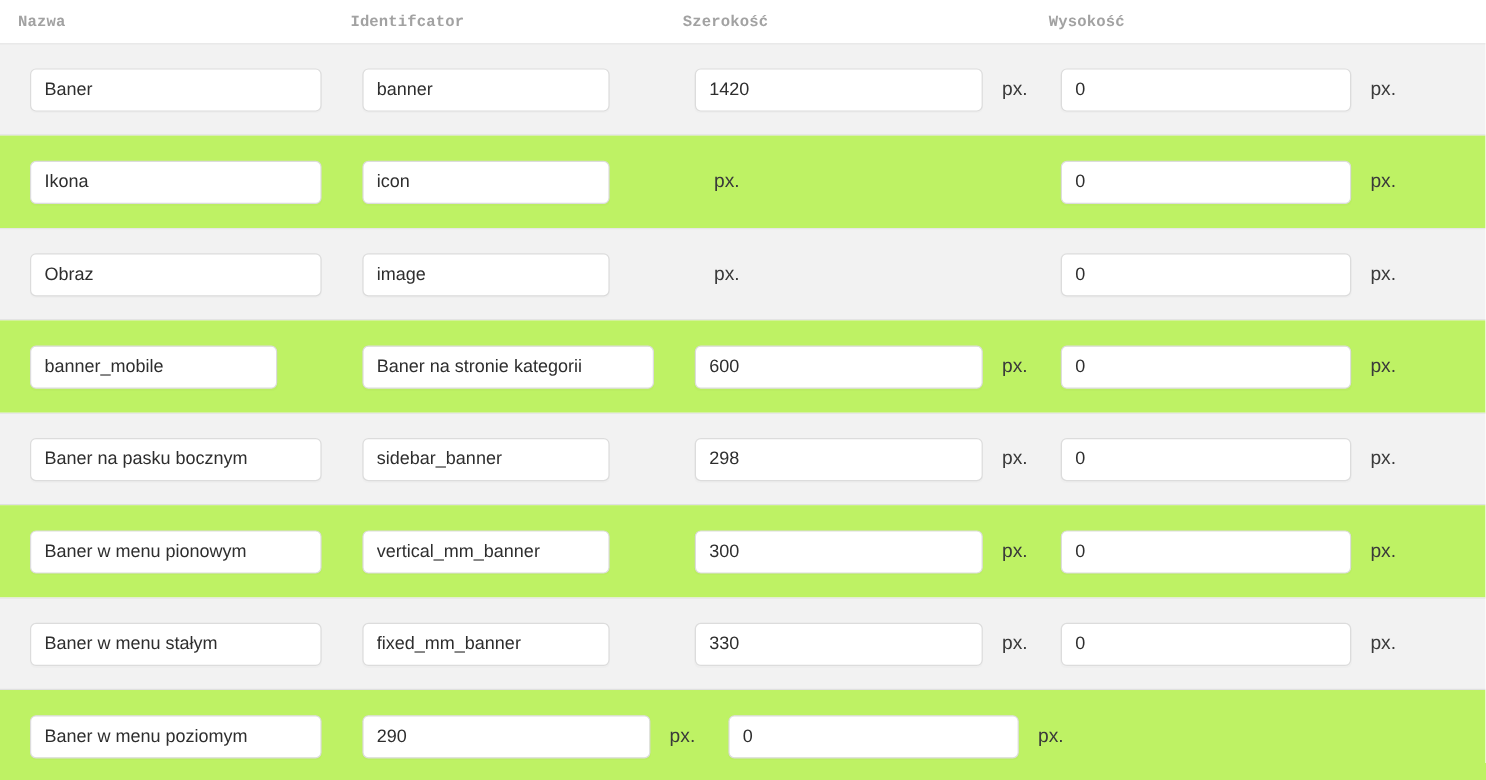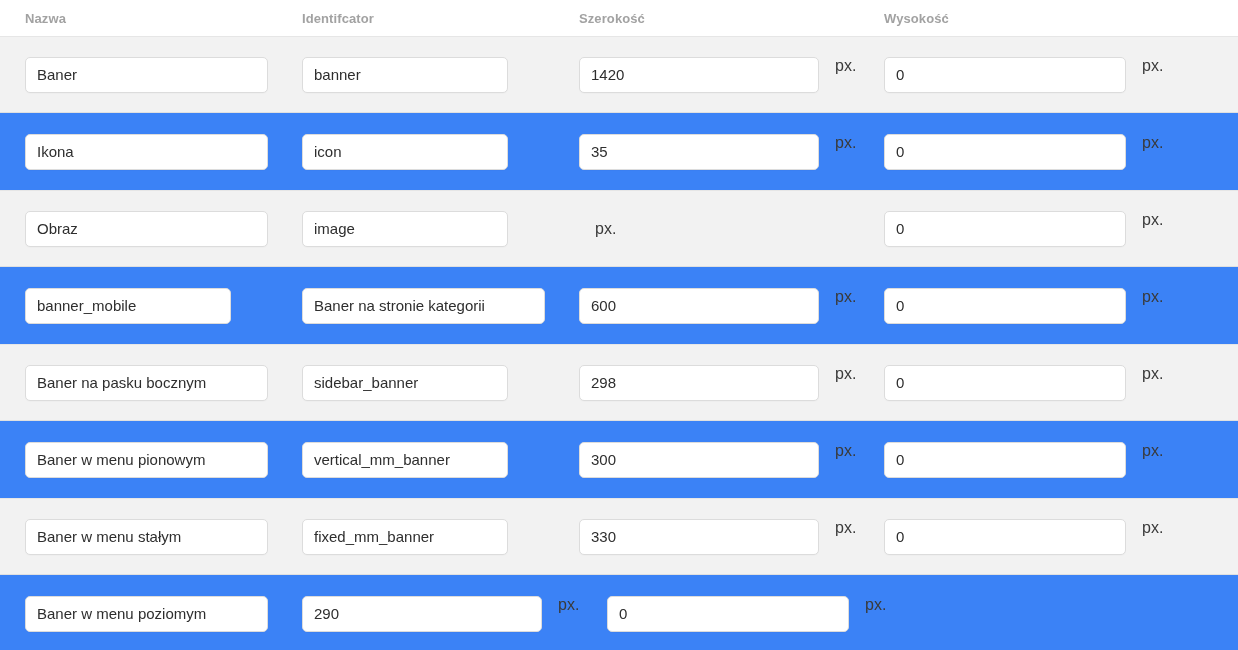--- a/index.html
+++ b/index.html
@@ -18,22 +18,23 @@
   .settings-table {
     width: 1238px;
     box-sizing: border-box;
   }
 
   
   .table-head {
     display: flex;
     align-items: center;
     height: 36px;
-    padding: 0 11px;
-    box-sizing: border-box;
+    padding: 0 1px;
+    box-sizing: border-box;
+    font-family: Liberation Mono, monospace;
   }
   .th {
     font-size: 13px;
     font-weight: 700;
     color: #a2a2a2;
     letter-spacing: 0.1px;
     white-space: nowrap;
     box-sizing: border-box;
   }
   .th-name   { width: 277px; padding-left: 14px; }
@@ -43,32 +44,33 @@
 
   
   .table-body { width: 1238px; }
 
   .row {
     display: flex;
     align-items: center;
     height: 77px;
     padding: 0 11px;
     box-sizing: border-box;
-    background: #3b82f6;
+    background: #bef264;
     border-top: 1px solid transparent;
     border-bottom: 1px solid transparent;
   }
   .row.striped {
     background: #f2f2f2;
     border-top: 1px solid #e6e6e6;
     border-bottom: 1px solid #e0e0e0;
   }
 
   .cell {
     display: flex;
+    align-items: center;
     box-sizing: border-box;
     padding-left: 14px;
   }
   .cell-name   { width: 277px; }
   .cell-ident  { width: 277px; }
   .cell-width  { width: 305px; }
   .cell-height { width: 305px; }
 
   .field {
     height: 36px;
@@ -126,21 +128,20 @@
         </div>
       </div>
       <div class="row">
         <div class="cell cell-name">
           <input class="field field-name" type="text" value="Ikona" style="">
         </div>
         <div class="cell cell-ident">
           <input class="field field-ident" type="text" value="icon" style="">
         </div>
         <div class="cell cell-width">
-          <input class="field field-num" type="text" value="35" style="">
           <span class="unit">px.</span>
         </div>
         <div class="cell cell-height">
           <input class="field field-num2" type="text" value="0" style="">
           <span class="unit">px.</span>
         </div>
       </div>
       <div class="row striped">
         <div class="cell cell-name">
           <input class="field field-name" type="text" value="Obraz" style="">

